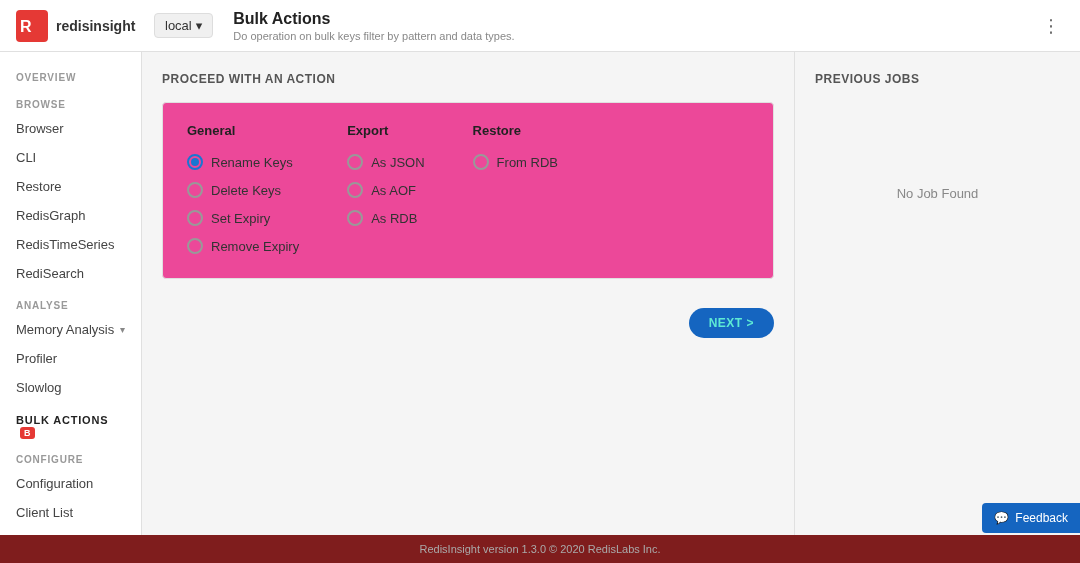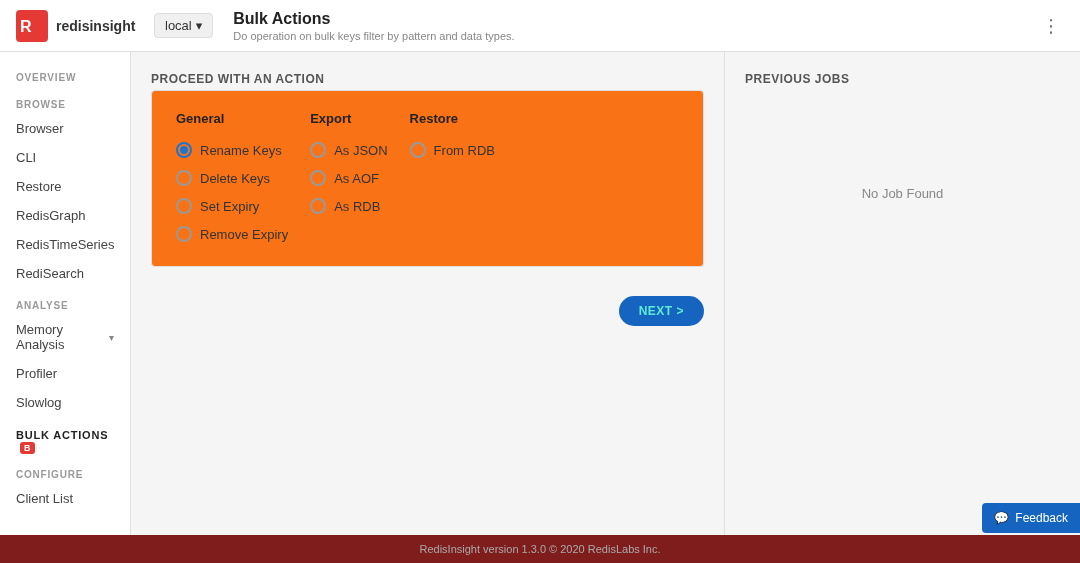--- a/index.html
+++ b/index.html
@@ -23,42 +23,42 @@
     .page-title-area { flex: 1; }
     .page-title-area h1 { font-size: 16px; font-weight: 700; color: #222; }
     .page-title-area p { font-size: 11px; color: #888; margin-top: 2px; }
     .topbar-menu { cursor: pointer; color: #666; font-size: 18px; padding: 4px; }
 
     
     .main-layout { display: flex; flex: 1; overflow: hidden; }
 
     
     .sidebar {
-      width: 131px; background: #fff; border-right: 1px solid #e0e0e0;
+      width: 142px; background: #fff; border-right: 1px solid #e0e0e0;
       overflow-y: auto; flex-shrink: 0; padding-top: 8px;
     }
     .sidebar-section-label {
       font-size: 10px; font-weight: 700; color: #999; letter-spacing: 0.8px;
       padding: 12px 16px 4px; text-transform: uppercase;
     }
     .sidebar-item {
       display: flex; align-items: center; padding: 7px 16px;
       cursor: pointer; color: #444; font-size: 13px; position: relative;
     }
     .sidebar-item .chevron { margin-left: auto; font-size: 10px; color: #888; }
 
     
     .content { flex: 1; display: flex; overflow: hidden; }
     .main-content { flex: 1; padding: 20px; overflow-y: auto; }
-    .section-title { font-size: 12px; font-weight: 700; color: #555; letter-spacing: 0.5px; margin-bottom: 4px; }
+    .section-title { font-size: 12px; font-weight: 700; color: #555; letter-spacing: 0.5px; margin-bottom: 16px; }
 
     
     .action-card {
-      background: #f97316; border: 1px solid #e0e0e0; border-radius: 4px;
-      padding: 20px 24px; display: flex; gap: 22px;
+      background: #ec4899; border: 1px solid #e0e0e0; border-radius: 4px;
+      padding: 20px 24px; display: flex; gap: 48px;
     }
     .action-group { display: flex; flex-direction: column; gap: 4px; }
     .action-group-title { font-size: 13px; font-weight: 700; color: #222; margin-bottom: 8px; }
     .radio-item { display: flex; align-items: center; gap: 8px; padding: 4px 0; cursor: pointer; }
     .radio-circle {
       width: 16px; height: 16px; border-radius: 50%; border: 2px solid #999;
       display: flex; align-items: center; justify-content: center; flex-shrink: 0;
     }
     .radio-circle.selected { border-color: #1976d2; }
     .radio-circle.selected::after {
@@ -68,21 +68,21 @@
 
     
     .btn-next {
       display: inline-block; margin-top: 29px; margin-left: auto;
       background: #1565c0; color: #5eead4; font-size: 12px; font-weight: 600;
       letter-spacing: 0.5px; padding: 8px 20px; border-radius: 20px;
       cursor: pointer; border: none; float: right;
     }
 
     
-    .prev-jobs-panel { width: 356px; flex-shrink: 0; padding: 20px; border-left: 1px solid #e0e0e0; }
+    .prev-jobs-panel { width: 286px; flex-shrink: 0; padding: 20px; border-left: 1px solid #e0e0e0; }
     .prev-jobs-panel .section-title { margin-bottom: 40px; }
     .no-job { text-align: center; color: #888; font-size: 13px; padding-top: 60px; }
 
     
     .footer {
       background: #7f1d1d; color: #aaa; text-align: center;
       font-size: 11px; padding: 8px; flex-shrink: 0;
     }
 
     
@@ -158,20 +158,23 @@
     <div class="sidebar-item">
         <span>Slowlog</span>
       </div>
 
     <div class="sidebar-section-label" style="color:#222; font-weight:700; font-size:11px;">
       BULK ACTIONS <span class="beta-badge">β</span>
     </div>
 
     <div class="sidebar-section-label">CONFIGURE</div>
     <div class="sidebar-item">
+        <span>Configuration</span>
+      </div>
+    <div class="sidebar-item">
         <span>Client List</span>
       </div>
   </div>
 
   <div class="content">
     <div class="main-content">
       <div class="section-title">PROCEED WITH AN ACTION</div>
 
       <div class="action-card">
 

